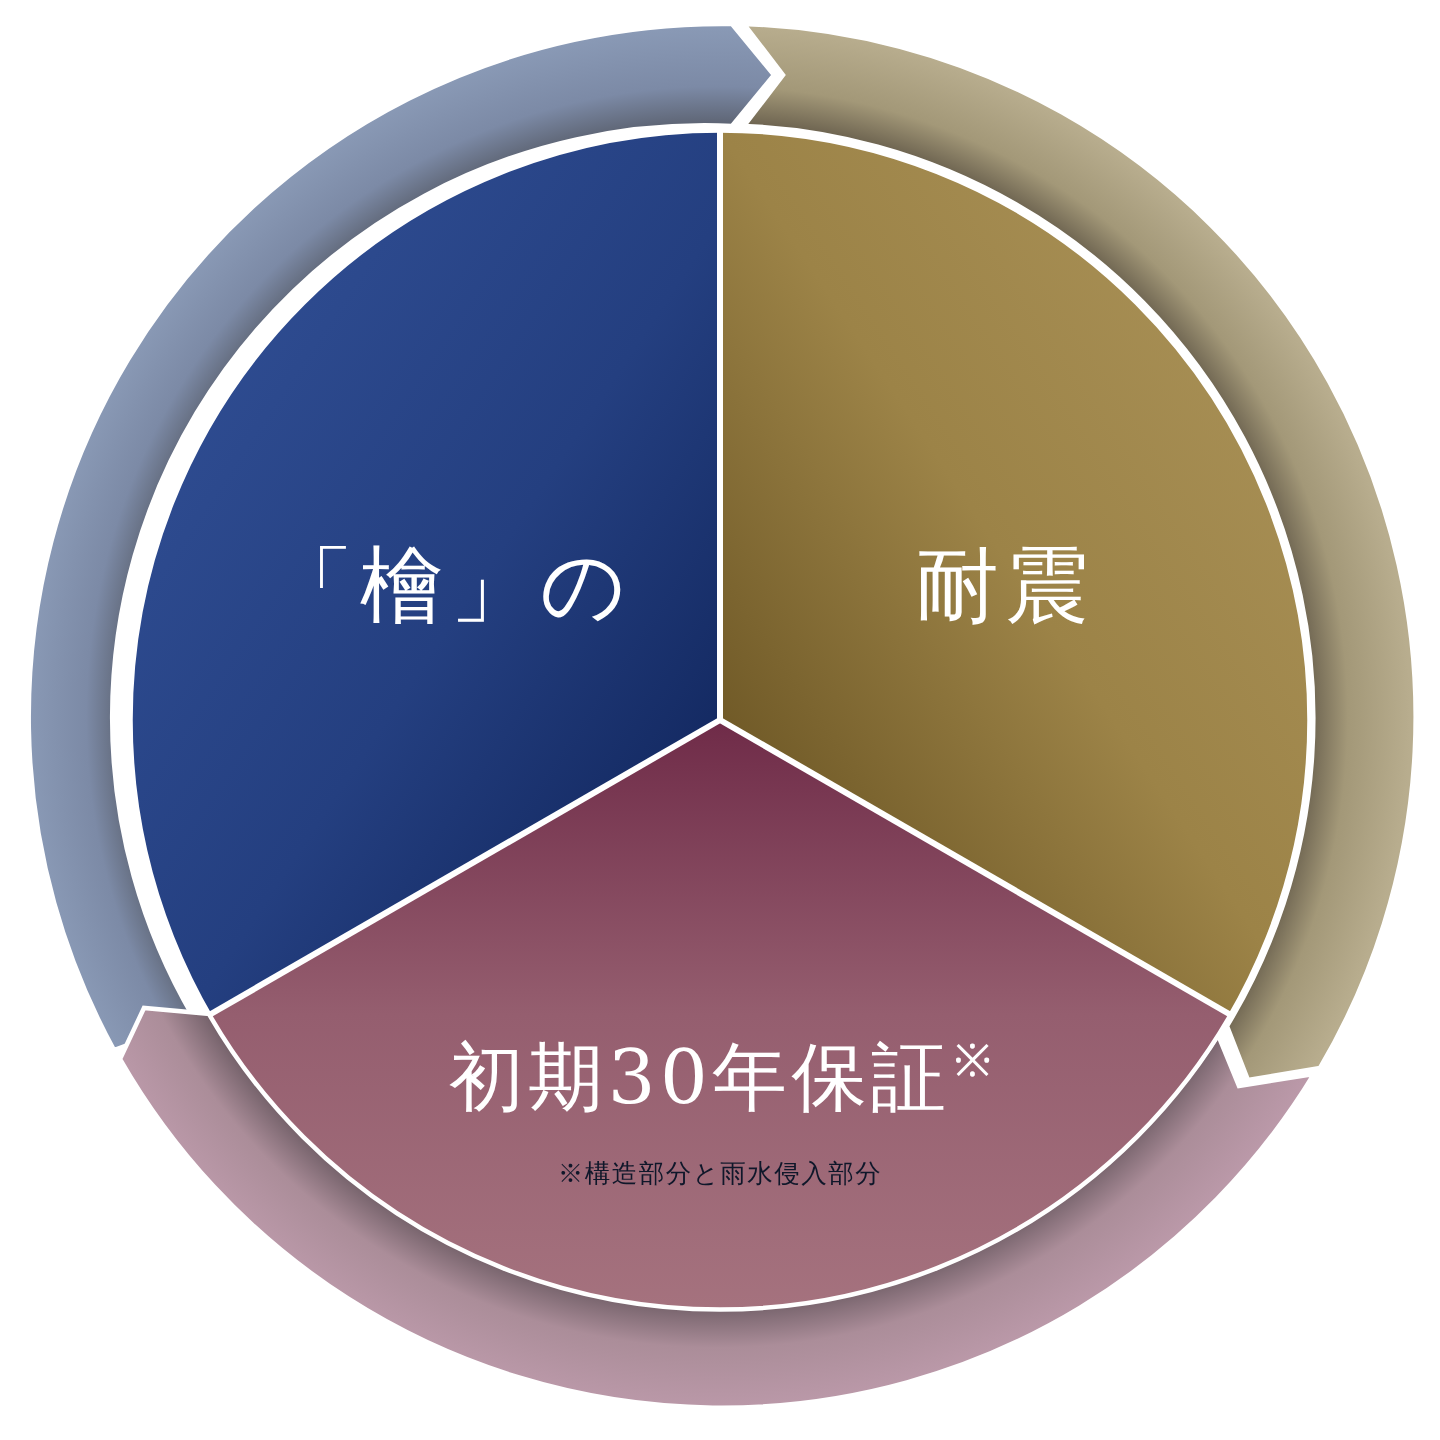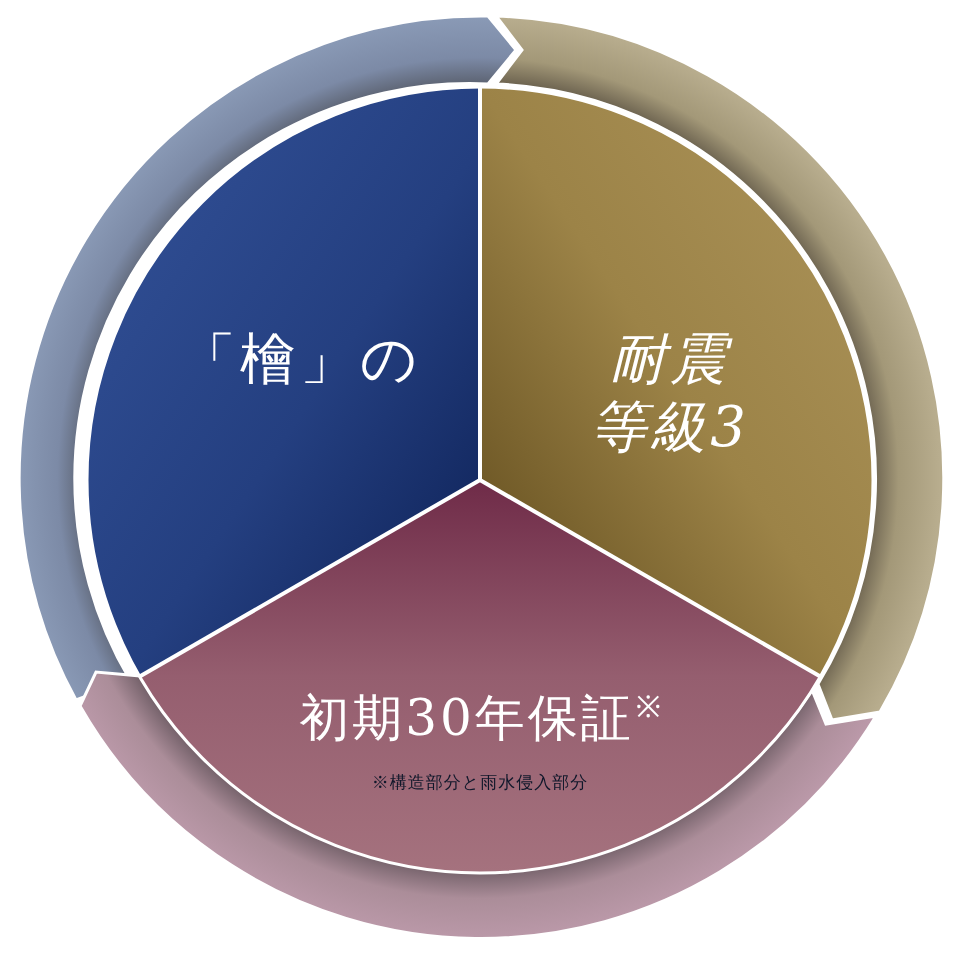--- a/index.html
+++ b/index.html
@@ -8,30 +8,30 @@
     .label {
       position: absolute;
       color: #ffffff;
       font-family: "DejaVu Serif", "Liberation Serif", serif;
       text-align: center;
       letter-spacing: 4px;
       line-height: 1.22;
       white-space: nowrap;
     }
     .label-left { left: 180px; top: 325px; width: 220px; font-size: 56px; }
-    .label-right { left: 560px; top: 325px; width: 220px; font-size: 56px; font-style: italic; }
+    .label-right { left: 560px; top: 325px; width: 220px; font-size: 56px; }
     .label-bottom { left: 240px; top: 688px; width: 480px; font-size: 50px; letter-spacing: 3px; }
     .label-bottom .mark { font-size: 30px; vertical-align: 18px; letter-spacing: 0; margin-left: 2px; }
     .note {
       position: absolute; left: 240px; top: 771px; width: 480px;
       color: #0f172a;
       font-family: "DejaVu Serif", "Liberation Serif", serif;
       font-size: 17px; letter-spacing: 1px; text-align: center; white-space: nowrap;
     }
-    .line { display: block; }
+    .line { display: block; margin-top: 32px; }
   </style>
 </head>
 <body>
 
 <svg id="diagram" width="960" height="960" viewBox="0 0 960 960" xmlns="http://www.w3.org/2000/svg">
   <defs>
     <linearGradient id="gBlue" x1="0" y1="0" x2="1" y2="1">
       <stop offset="0" stop-color="#34539a"></stop>
       <stop offset="0.55" stop-color="#243f80"></stop>
       <stop offset="1" stop-color="#0b1e52"></stop>
@@ -99,19 +99,18 @@
     <circle cx="480" cy="480" r="393" stroke-width="3"></circle>
   </g>
 </svg>
 
 <div class="label label-left">
   <span class="line">「檜」の</span>
 </div>
 
 <div class="label label-right">
   <span class="line">耐震</span>
-  <span class="line">等級3</span>
 </div>
 
 <div class="label label-bottom">
   <span>初期30年保証</span><span class="mark">※</span>
 </div>
 <div class="note">※構造部分と雨水侵入部分</div>
 
 </body></html>

